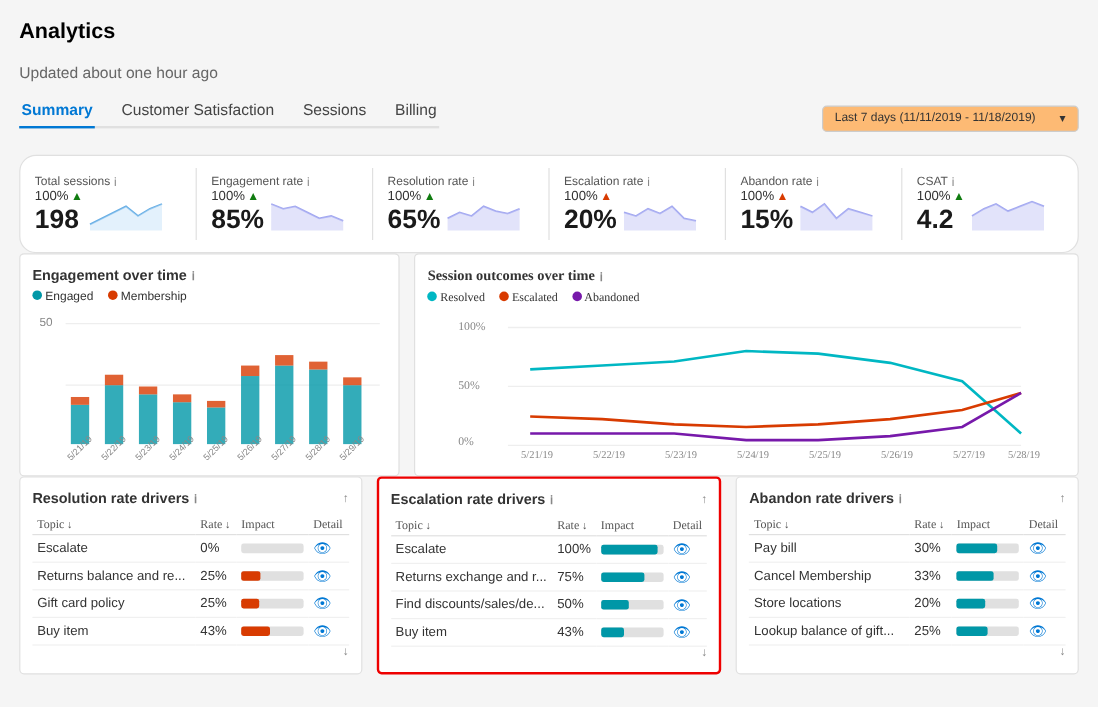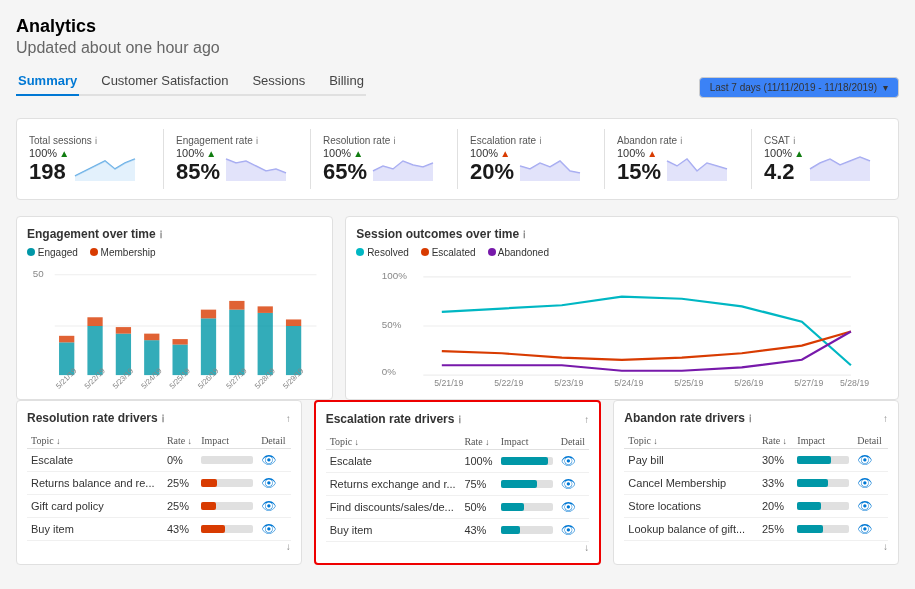--- a/index.html
+++ b/index.html
@@ -1,41 +1,41 @@
 <!DOCTYPE html>
 <html><head>
   <meta charset="utf-8">
   <style>
     * { box-sizing: border-box; margin: 0; padding: 0; }
     body { font-family: 'Segoe UI', Arial, sans-serif; background: #f5f5f5; font-size: 12px; color: #333; }
     .page { width: 915px; min-height: 589px; background: #f5f5f5; padding: 16px; }
     .page-title { font-size: 18px; font-weight: 600; color: #000000; }
-    .page-subtitle { font-size: 16px; color: #666; margin-top: 2px; margin-bottom: 10px; }
+    .page-subtitle { font-size: 13px; color: #666; margin-top: 16px; margin-bottom: 10px; }
     .tabs { display: flex; gap: 20px; border-bottom: 2px solid #e0e0e0; margin-bottom: 12px; position: relative; }
     .tab { padding: 6px 2px; font-size: 13px; cursor: pointer; color: #444; border-bottom: 2px solid transparent; margin-bottom: -2px; }
     .tab.active { color: #0078d4; border-bottom: 2px solid #0078d4; font-weight: 600; }
     .header-row { display: flex; justify-content: space-between; align-items: center; margin-bottom: 10px; }
-    .date-picker { border: 1px solid #ccc; border-radius: 4px; padding: 4px 10px; font-size: 11px; background: #3b82f6; cursor: pointer; display: flex; align-items: flex-start; gap: 6px; }
+    .date-picker { border: 1px solid #ccc; border-radius: 4px; padding: 4px 10px; font-size: 11px; background: #fdba74; cursor: pointer; display: flex; align-items: flex-start; gap: 20px; }
     .date-picker span { font-size: 10px; }
     
-    .kpi-row { background: white; border: 1px solid #e0e0e0; border-radius: 4px; display: flex; padding: 10px 0; margin-bottom: 16px; }
+    .kpi-row { background: white; border: 1px solid #e0e0e0; border-radius: 14px; display: flex; padding: 10px 0; margin-bottom: 0; }
     .kpi-item { flex: 1; padding: 4px 12px; border-right: 1px solid #e0e0e0; }
     .kpi-item:last-child { border-right: none; }
     .kpi-label { font-size: 10px; color: #555; display: flex; align-items: center; gap: 3px; }
     .kpi-value-row { display: flex; align-items: center; gap: 6px; }
     .kpi-percent { font-size: 11px; font-weight: 500; display: flex; align-items: center; gap: 2px; }
     .up-arrow { color: #107c10; font-size: 10px; }
     .up-arrow-orange { color: #d83b01; font-size: 10px; }
     .kpi-number { font-size: 22px; font-weight: 600; color: #1a1a1a; }
     .kpi-chart { width: 60px; height: 30px; }
     
     .charts-row { display: flex; gap: 12px; margin-bottom: 0; }
     .chart-card { background: white; border: 1px solid #e0e0e0; border-radius: 4px; padding: 10px; }
     .chart-card.left { flex: 1; }
-    .chart-card.right { flex: 1.8; }
+    .chart-card.right { flex: 1.8; font-family: Liberation Serif, serif; }
     .chart-title { font-size: 12px; font-weight: 600; margin-bottom: 6px; display: flex; align-items: center; gap: 4px; }
     .legend { display: flex; gap: 12px; margin-bottom: 8px; font-size: 10px; align-items: flex-end; }
     .legend-dot { width: 8px; height: 8px; border-radius: 50%; display: inline-block; }
     
     .tables-row { display: flex; gap: 12px; }
     .table-card { background: white; border: 1px solid #e0e0e0; border-radius: 4px; padding: 10px; flex: 1; }
     .table-card.highlighted { border: 2px solid #e00; }
     .table-card-title { font-size: 12px; font-weight: 600; margin-bottom: 8px; display: flex; align-items: center; gap: 4px; }
     .data-table { width: 100%; border-collapse: collapse; }
     .data-table th { font-size: 10px; color: #555; font-weight: 500; text-align: left; padding: 2px 4px; border-bottom: 1px solid #e0e0e0; font-family: Liberation Serif, serif; }

